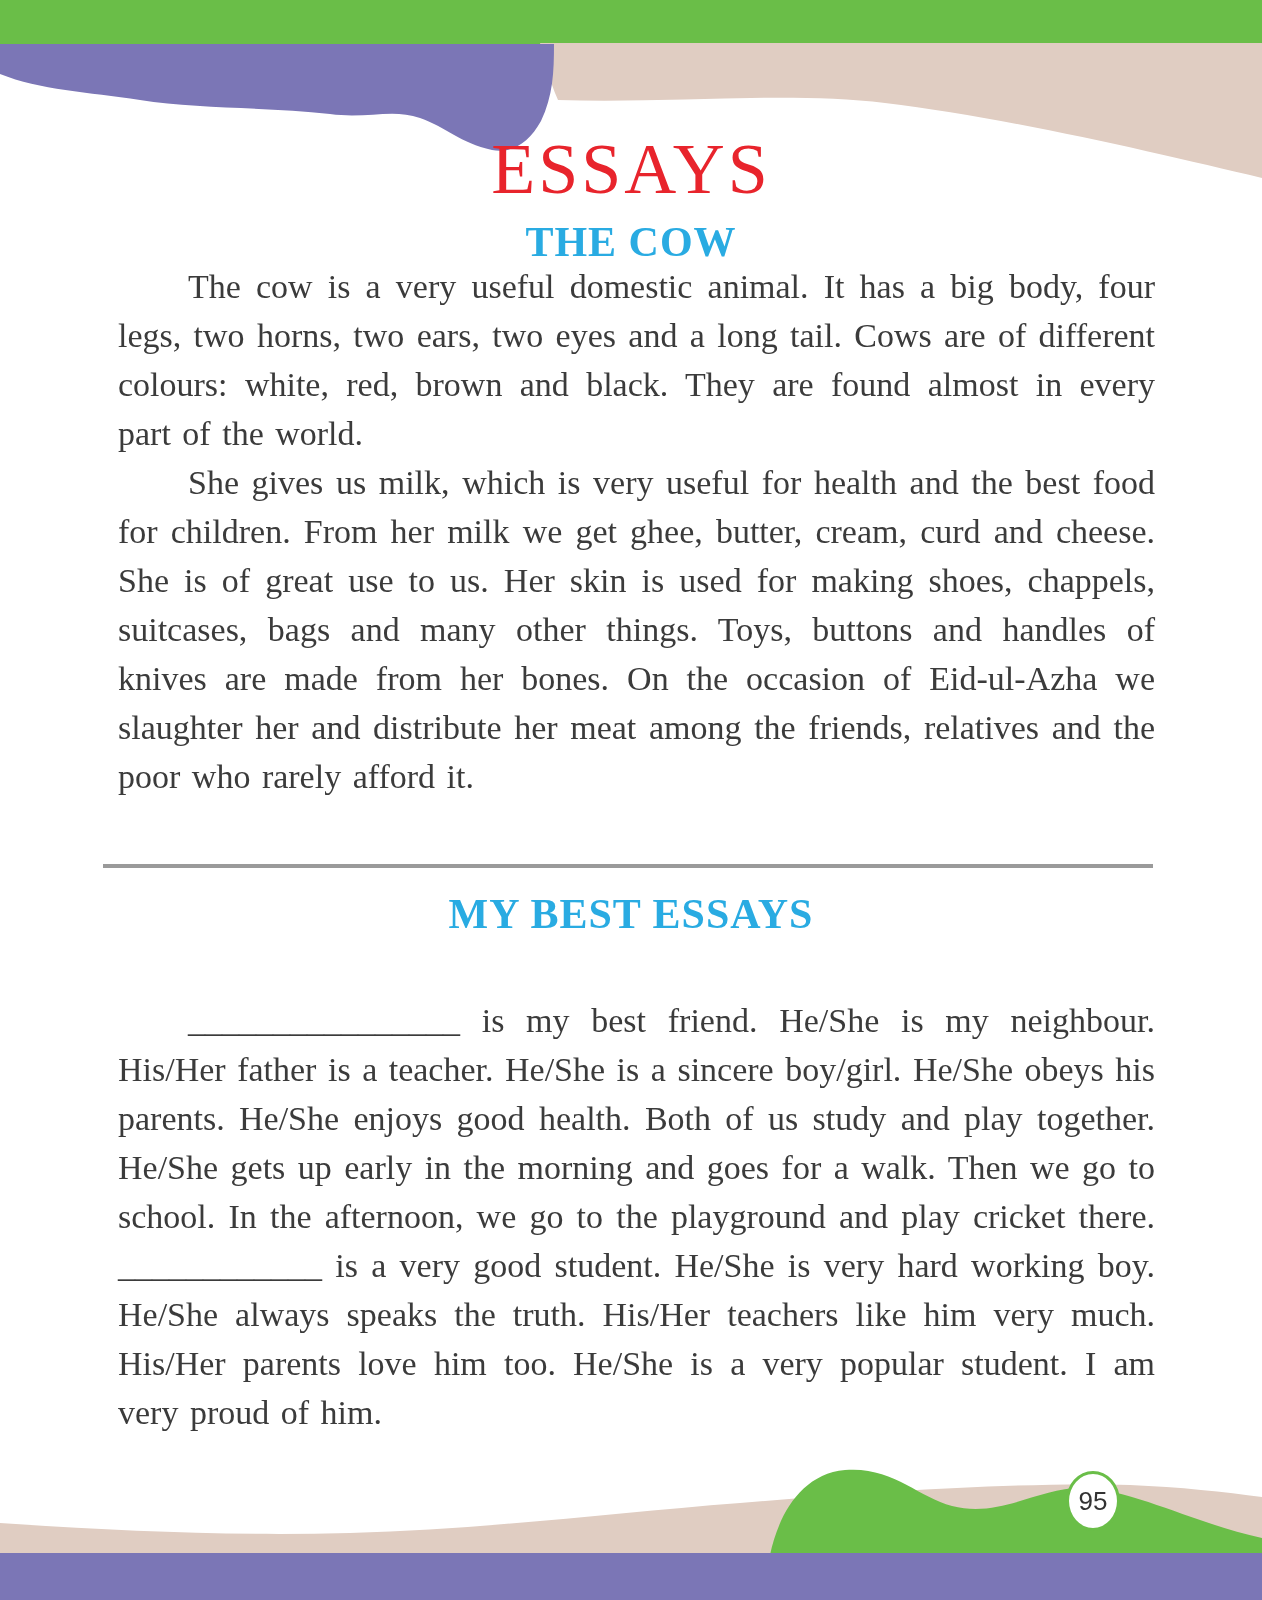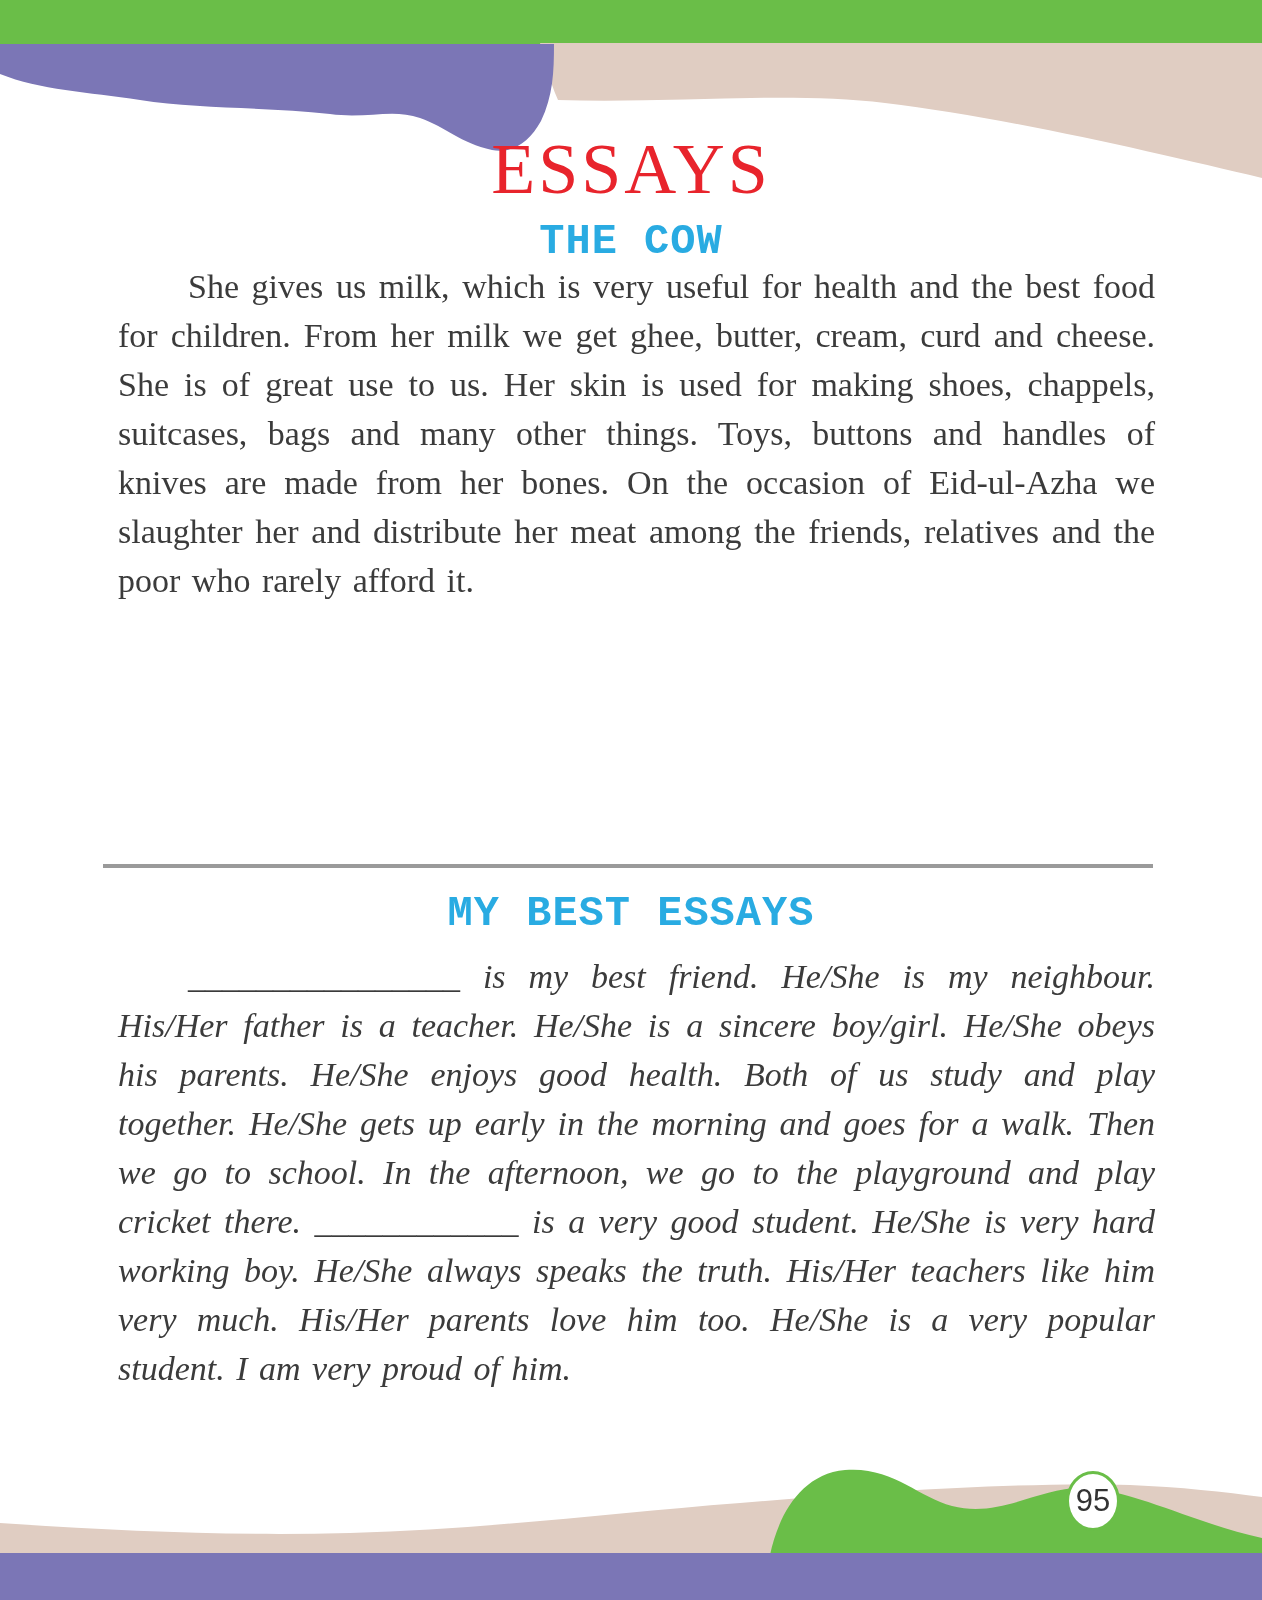--- a/index.html
+++ b/index.html
@@ -26,33 +26,32 @@
     color: var(--title_red, #e8242c);
   }
   .essay-heading {
     position: absolute;
     left: 0; width: 100%;
     text-align: center;
     font-size: 42px;
     font-weight: 700;
     letter-spacing: 1px;
     color: var(--heading_cyan, #29abe2);
-    font-family: Liberation Mono, monospace;
   }
   .heading-cow { top: 218px; }
   .heading-friend { top: 890px; }
 
   .essay-body {
     position: absolute;
     left: 118px;
     width: 1037px;
     color: var(--body_text, #3b3b3b);
   }
   .body-cow { top: 262px; }
-  .body-friend { top: 952px; font-style: italic; }
+  .body-friend { top: 996px; }
   .essay-body p {
     font-size: 34px;
     line-height: 49px;
     text-align: justify;
     text-indent: 70px;
     word-spacing: 3px;
   }
 
   .section-divider {
     position: absolute;
@@ -79,40 +78,41 @@
     top: 1471px;
     width: 54px;
     height: 60px;
     background: #ffffff;
     border: 3px solid var(--green, #6abe48);
     border-radius: 50%;
     display: flex;
     align-items: center;
     justify-content: center;
     font-family: "Liberation Sans", sans-serif;
-    font-size: 31px;
+    font-size: 26px;
     color: #333333;
   }
 </style>
 </head>
 <body>
 
 <main class="page">
 
   <svg class="deco deco-top" viewBox="0 0 1262 200" preserveAspectRatio="none">
     <rect x="0" y="0" width="1262" height="44" style="fill:var(--green,#6abe48)"></rect>
     <path d="M540,43 L1262,43 L1262,178 C1160,154 1010,118 885,103 C785,91 665,104 558,100 C549,80 545,60 540,43 Z" style="fill:var(--beige,#e0cdc2)"></path>
     <path d="M0,44 L554,44 C554,72 553,96 541,121 C529,143 511,154 492,150 C460,143 446,127 420,118 C392,108 368,119 330,114 C268,107 198,109 140,100 C88,92 40,90 0,74 L0,44 Z" style="fill:var(--purple,#7b76b6)"></path>
   </svg>
 
   <h1 class="page-title">ESSAYS</h1>
 
   <section>
     <h2 class="essay-heading heading-cow">THE COW</h2>
     <div class="essay-body body-cow">
+      <p>The cow is a very useful domestic animal. It has a big body, four legs, two horns, two ears, two eyes and a long tail. Cows are of different colours: white, red, brown and black. They are found almost in every part of the world.</p>
       <p>She gives us milk, which is very useful for health and the best food for children. From her milk we get ghee, butter, cream, curd and cheese. She is of great use to us. Her skin is used for making shoes, chappels, suitcases, bags and many other things. Toys, buttons and handles of knives are made from her bones. On the occasion of Eid-ul-Azha we slaughter her and distribute her meat among the friends, relatives and the poor who rarely afford it.</p>
     </div>
   </section>
 
   <hr class="section-divider">
 
   <section>
     <h2 class="essay-heading heading-friend">MY BEST ESSAYS</h2>
     <div class="essay-body body-friend">
       <p>________________ is my best friend. He/She is my neighbour. His/Her father is a teacher. He/She is a sincere boy/girl. He/She obeys his parents. He/She enjoys good health. Both of us study and play together. He/She gets up early in the morning and goes for a walk. Then we go to school. In the afternoon, we go to the playground and play cricket there. ____________ is a very good student. He/She is very hard working boy. He/She always speaks the truth. His/Her teachers like him very much. His/Her parents love him too. He/She is a very popular student. I am very proud of him.</p>

